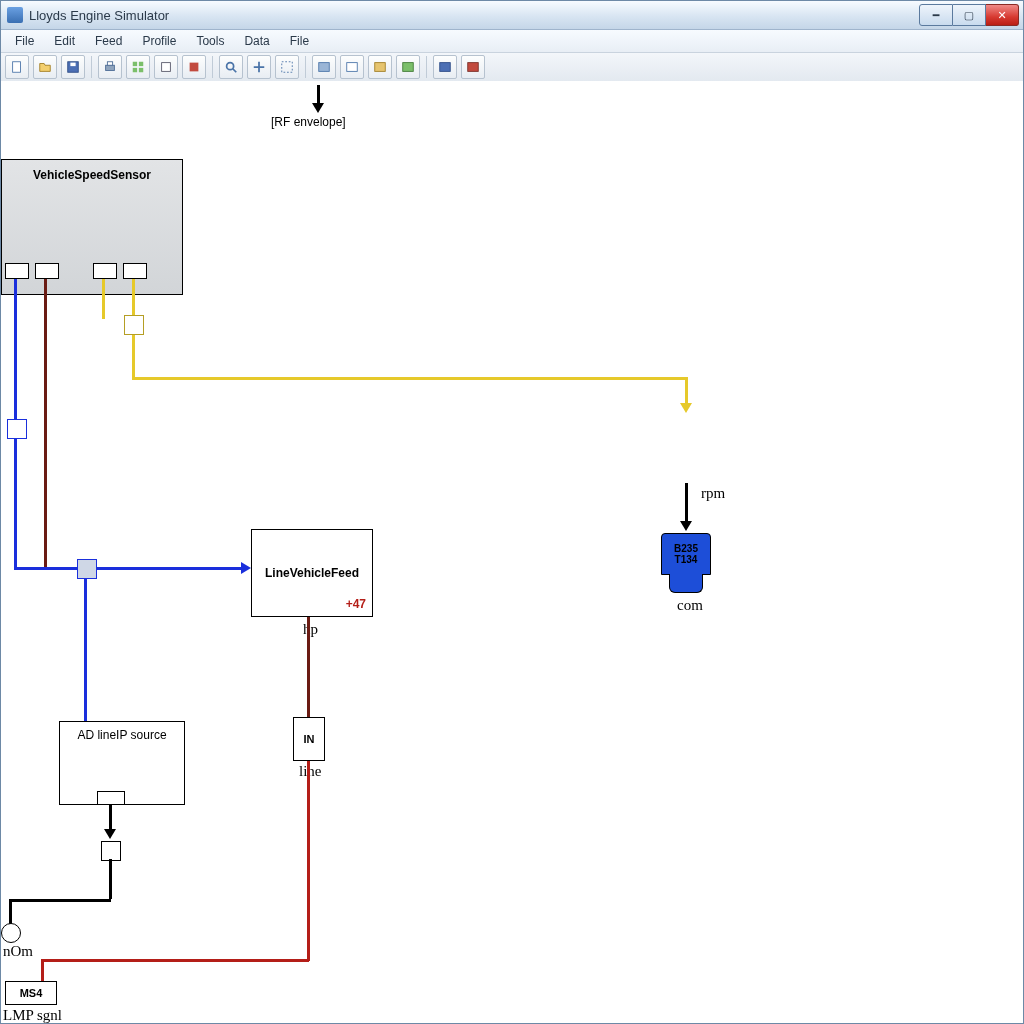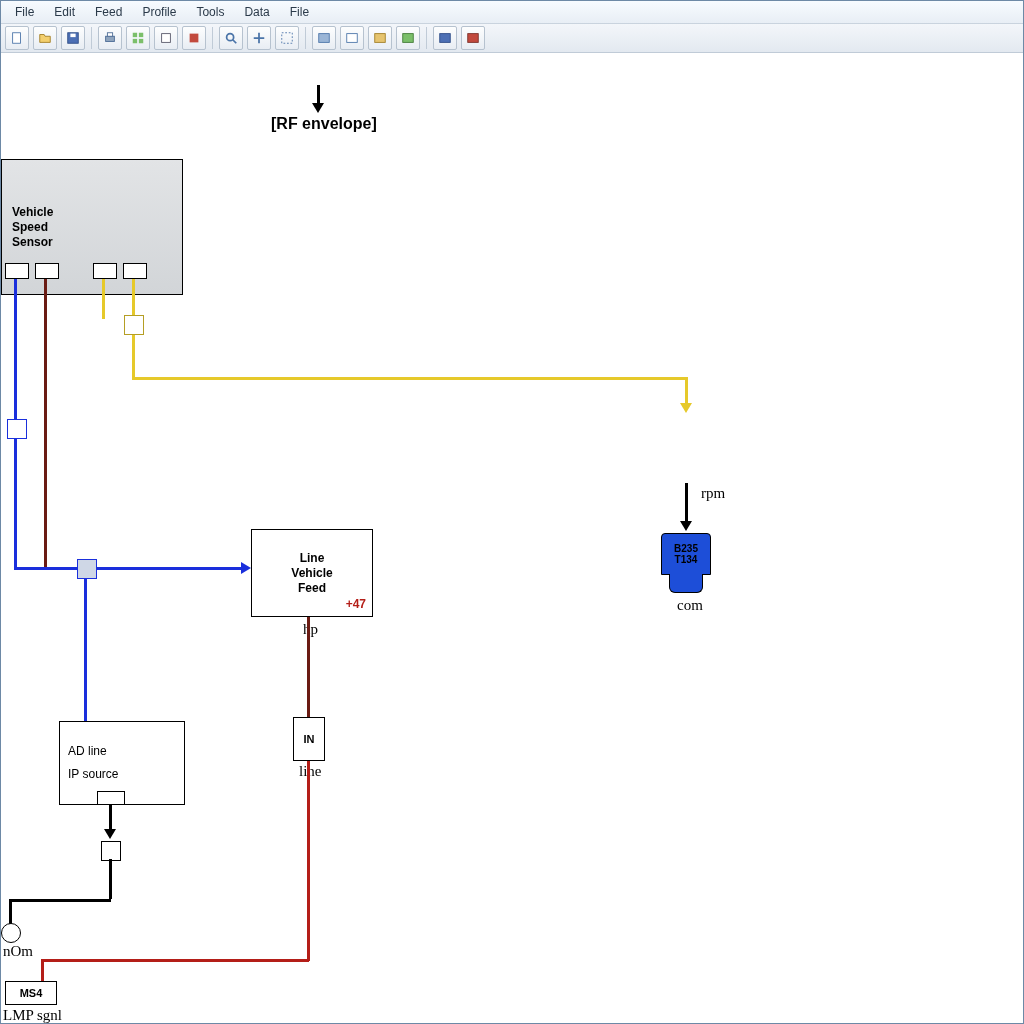--- a/index.html
+++ b/index.html
@@ -29,29 +29,29 @@
     padding:0 4px;gap:4px;}
   .tbtn{width:22px;height:22px;border:1px solid #b6c2cf;border-radius:2px;
     background:linear-gradient(#fdfefe,#e8edf3);display:flex;
     align-items:center;justify-content:center;}
   .tbtn svg{width:14px;height:14px;}
   .tsep{width:1px;height:22px;background:#c0cbd7;margin:0 2px;}
   
   .canvas{position:absolute;left:0;right:0;top:80px;bottom:0;background:#fff;}
   .block{position:absolute;border:1.5px solid #000;background:#fff;
     font-size:12px;color:#000;text-align:center;display:flex;
-    flex-direction:column;align-items:center;justify-content:center;
+    align-items:center;justify-content:center;
     font-weight:600;line-height:1.25;}
   .block.shaded{background:linear-gradient(#e2e4e6,#d2d5d8);}
   .port{position:absolute;width:22px;height:14px;border:1.5px solid #000;
     background:#fff;}
   .smallbox{position:absolute;border:1.5px solid #000;background:#fff;
     font-size:11px;display:flex;align-items:center;justify-content:center;
     font-weight:600;}
-  .lbl{position:absolute;font-size:16px;color:#000;font-weight:700;}
+  .lbl{position:absolute;font-size:12px;color:#000;font-weight:400;}
   .lbl.sm{font-size:15px;font-weight:400;font-family:Liberation Serif, serif;}
   
   .wh{position:absolute;height:3px;}
   .wv{position:absolute;width:3px;}
   .blue{background:#1a2fdc;}
   .yellow{background:#e6c92a;}
   .darkred{background:#6a1b13;}
   .red{background:#b41e18;}
   .black{background:#000;}
   .node{position:absolute;width:18px;height:18px;border:1.5px solid #000;
@@ -64,20 +64,29 @@
     border-right:6px solid transparent;border-top:10px solid #e6c92a;}
   .connpad{position:absolute;border:1.5px solid #000;background:#1d4ed8;
     display:flex;align-items:center;justify-content:center;font-size:10px;
     font-weight:600;text-align:center;line-height:1.1;}
 </style>
 </head>
 <body>
 
 <div class="window">
 
+  <div class="titlebar">
+    <div class="app-icon"></div>
+    <span>Lloyds Engine Simulator</span>
+    <div class="win-controls">
+      <div class="win-btn min">━</div>
+      <div class="win-btn max">▢</div>
+      <div class="win-btn close">✕</div>
+    </div>
+  </div>
 
   <div class="menubar">
     <span>File</span>
     <span>Edit</span>
     <span>Feed</span>
     <span>Profile</span>
     <span>Tools</span>
     <span>Data</span>
     <span>File</span>
   </div>

